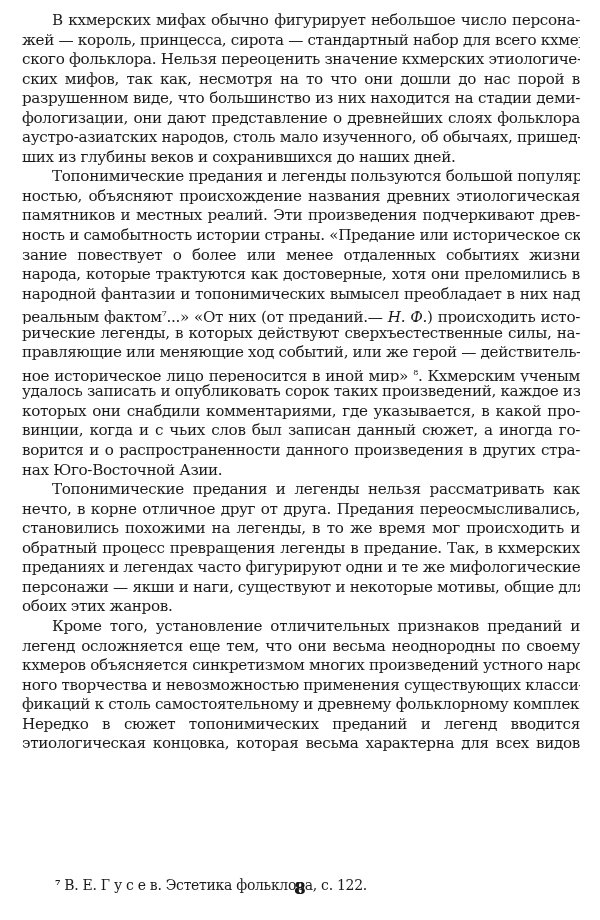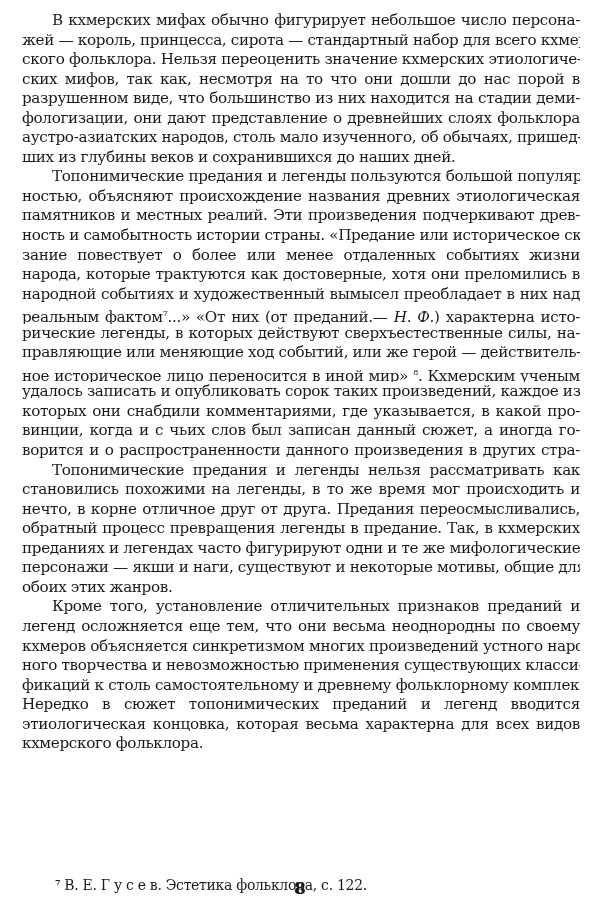--- a/index.html
+++ b/index.html
@@ -50,54 +50,54 @@
       <span class="line last">ших из глубины веков и сохранившихся до наших дней.</span>
     </div>
 
     <div class="para">
       <span class="line indent">Топонимические предания и легенды пользуются большой популяр-</span>
       <span class="line">ностью, объясняют происхождение названия древних этиологическая</span>
       <span class="line">памятников и местных реалий. Эти произведения подчеркивают древ-</span>
       <span class="line">ность и самобытность истории страны. «Предание или историческое ска-</span>
       <span class="line">зание повествует о более или менее отдаленных событиях жизни</span>
       <span class="line">народа, которые трактуются как достоверные, хотя они преломились в</span>
-      <span class="line">народной событиях и художественный вымысел преобладает в них над</span>
+      <span class="line">народной фантазии и топонимических вымысел преобладает в них над</span>
       <span class="line">
-        <span>реальным фактом</span><sup class="ref">7</sup><span>...» «От них (от преданий.—</span> <span class="it">Н. Ф.</span><span>) характерна исто-</span>
+        <span>реальным фактом</span><sup class="ref">7</sup><span>...» «От них (от преданий.—</span> <span class="it">Н. Ф.</span><span>) происходить исто-</span>
       </span>
       <span class="line">рические легенды, в которых действуют сверхъестественные силы, на-</span>
       <span class="line">правляющие или меняющие ход событий, или же герой — действитель-</span>
       <span class="line">
         <span>ное историческое лицо переносится в иной мир»</span> <sup class="ref">8</sup><span>. Кхмерским ученым</span>
       </span>
       <span class="line">удалось записать и опубликовать сорок таких произведений, каждое из</span>
       <span class="line">которых они снабдили комментариями, где указывается, в какой про-</span>
       <span class="line">винции, когда и с чьих слов был записан данный сюжет, а иногда го-</span>
       <span class="line">ворится и о распространенности данного произведения в других стра-</span>
+      <span class="line last">нах Юго-Восточной Азии.</span>
     </div>
 
     <div class="para">
       <span class="line indent">Топонимические предания и легенды нельзя рассматривать как</span>
+      <span class="line">нечто, в корне отличное друг от друга. Предания переосмысливались,</span>
       <span class="line">становились похожими на легенды, в то же время мог происходить и</span>
-      <span class="line">нечто, в корне отличное друг от друга. Предания переосмысливались,</span>
       <span class="line">обратный процесс превращения легенды в предание. Так, в кхмерских</span>
       <span class="line">преданиях и легендах часто фигурируют одни и те же мифологические</span>
       <span class="line">персонажи — якши и наги, существуют и некоторые мотивы, общие для</span>
       <span class="line last">обоих этих жанров.</span>
     </div>
 
     <div class="para">
       <span class="line indent">Кроме того, установление отличительных признаков преданий и</span>
       <span class="line">легенд осложняется еще тем, что они весьма неоднородны по своему</span>
       <span class="line">кхмеров объясняется синкретизмом многих произведений устного народ-</span>
       <span class="line">ного творчества и невозможностью применения существующих класси-</span>
       <span class="line">фикаций к столь самостоятельному и древнему фольклорному комплексу.</span>
       <span class="line">Нередко в сюжет топонимических преданий и легенд вводится</span>
       <span class="line">этиологическая концовка, которая весьма характерна для всех видов</span>
-      <span class="line last">кхмерского фольклора.</span>
     </div>
   </div>
 
   <div class="footnotes">
     <span class="fn"><sup>7</sup><span>В. Е. Г у с е в.</span><span> Эстетика фольклора, с. 122.</span></span>
   </div>
 
   <div class="page-number">8</div>
 </div>
 

